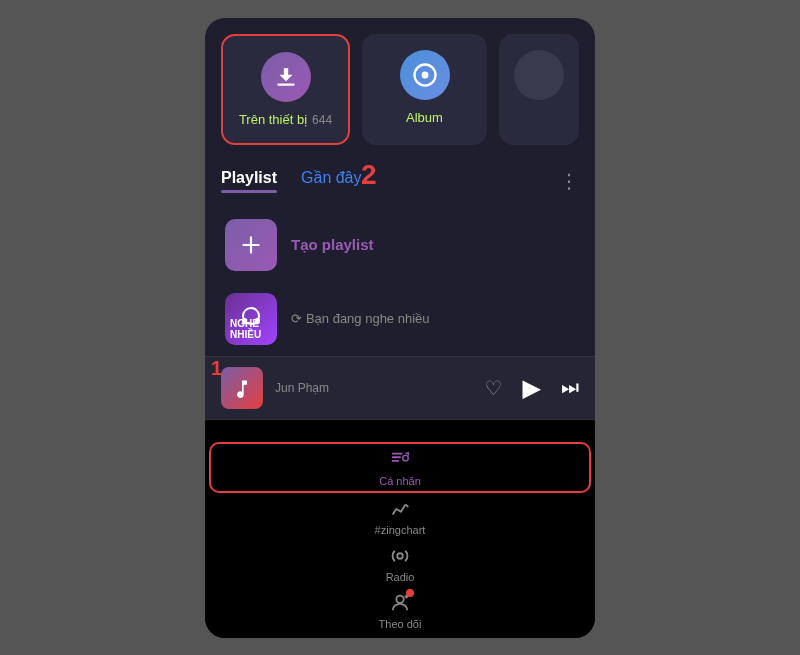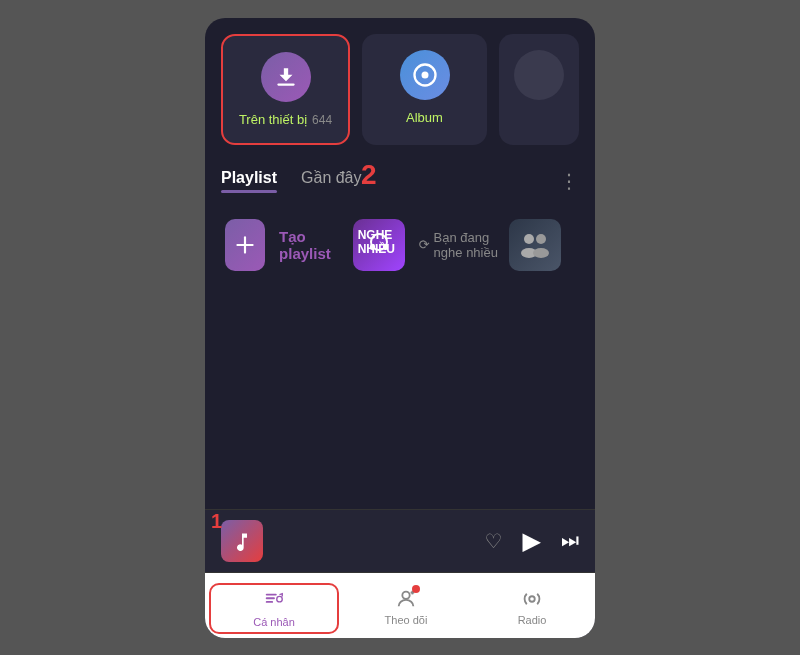--- a/index.html
+++ b/index.html
@@ -106,41 +106,42 @@
       content: '';
       position: absolute;
       bottom: 0;
       left: 0;
       right: 0;
       height: 2.5px;
       background: #7b5ea7;
       border-radius: 2px;
     }
     .tab-item.inactive {
-      color: #a3a3a3;
+      color: #3b82f6;
     }
     .tab-more {
       color: #888;
       font-size: 20px;
       cursor: pointer;
     }
     
     .annotation-2 {
       position: absolute;
       color: #e53e3e;
       font-size: 28px;
       font-weight: 900;
       pointer-events: none;
       top: 168px;
       left: 280px;
       z-index: 10;
     }
     
     .playlist-section {
       display: flex;
+      flex-direction: column;
       gap: 2px;
     }
     .create-playlist-item {
       display: flex;
       align-items: center;
       gap: 14px;
       padding: 10px 4px;
     }
     .create-icon-box {
       width: 52px;
@@ -176,24 +177,24 @@
       height: 100%;
       background: linear-gradient(135deg, #6a3093, #a044ff);
       display: flex;
       flex-direction: column;
       align-items: center;
       justify-content: center;
       position: relative;
     }
     .thumb-4u-text {
       color: #fff;
-      font-size: 12px;
+      font-size: 10px;
       font-weight: 700;
       position: absolute;
-      bottom: 15px;
+      bottom: 5px;
       left: 5px;
     }
     .thumb-dreamy {
       width: 100%;
       height: 100%;
       background: linear-gradient(135deg, #2d3748, #4a5568);
       display: flex;
       align-items: center;
       justify-content: center;
     }
@@ -263,24 +264,25 @@
       font-size: 24px;
       cursor: pointer;
     }
     .np-next {
       color: #ffffff;
       font-size: 20px;
       cursor: pointer;
     }
     
     .bottom-nav {
-      background: #ffffff;
+      background: #000000;
       border-top: 1px solid #333;
       display: flex;
-      padding: 10px 0 4px;
+      padding: 22px 0 4px;
+      flex-direction: column;
     }
     .nav-item {
       flex: 1;
       display: flex;
       flex-direction: column;
       align-items: center;
       gap: 3px;
       cursor: pointer;
       padding: 4px 0;
     }
@@ -422,20 +424,21 @@
 
     <div class="now-playing">
       <div class="np-thumb" style="position:relative;">
 
         <span style="position:absolute; top:-10px; left:-10px; color:#e53e3e; font-size:20px; font-weight:900; z-index:5;">1</span>
         <svg width="20" height="20" viewBox="0 0 24 24" fill="white">
           <path d="M12 3v13.55A4 4 0 1014 20V8h4V3h-6z"></path>
         </svg>
       </div>
       <div class="np-info">
+        <div class="np-artist">Jun Phạm</div>
       </div>
       <div class="np-controls">
         <span class="np-heart">♡</span>
         <span class="np-play">▶</span>
         <span class="np-next">⏭</span>
       </div>
     </div>
 
     <div class="bottom-nav">
 
@@ -446,40 +449,49 @@
             <rect x="3" y="8" width="10" height="2" rx="1"></rect>
             <rect x="3" y="12" width="8" height="2" rx="1"></rect>
             <circle cx="18" cy="10" r="3" stroke="#9b59b6" stroke-width="1.5" fill="none"></circle>
             <path d="M21 7V4l-3 1" stroke="#9b59b6" stroke-width="1.5" fill="none"></path>
           </svg>
         </div>
         <span class="nav-label active-label">Cá nhân</span>
       </div>
 
 
+      <div class="nav-item">
+        <div class="nav-icon">
+          <svg width="22" height="22" viewBox="0 0 24 24" stroke="#888" stroke-width="2" fill="none">
+            <polyline points="4,18 8,12 13,15 18,7"></polyline>
+            <polyline points="18,7 21,10"></polyline>
+          </svg>
+        </div>
+        <span class="nav-label">#zingchart</span>
+      </div>
+
+      <div class="nav-item">
+        <div class="nav-icon">
+          <svg width="22" height="22" viewBox="0 0 24 24" stroke="#888" stroke-width="2" fill="none">
+            <circle cx="12" cy="12" r="3"></circle>
+            <path d="M6.3 6.3a8 8 0 000 11.4"></path>
+            <path d="M17.7 6.3a8 8 0 010 11.4"></path>
+          </svg>
+        </div>
+        <span class="nav-label">Radio</span>
+      </div>
 
       <div class="nav-item">
         <div class="nav-icon nav-badge">
           <svg width="22" height="22" viewBox="0 0 24 24" stroke="#888" stroke-width="2" fill="none">
             <circle cx="12" cy="8" r="4"></circle>
             <path d="M4 20c0-4 3.6-7 8-7s8 3 8 7"></path>
             <line x1="19" y1="3" x2="19" y2="7"></line>
             <line x1="17" y1="5" x2="21" y2="5"></line>
           </svg>
           <div class="badge-dot"></div>
         </div>
         <span class="nav-label">Theo dõi</span>
       </div>
-
-      <div class="nav-item">
-        <div class="nav-icon">
-          <svg width="22" height="22" viewBox="0 0 24 24" stroke="#888" stroke-width="2" fill="none">
-            <circle cx="12" cy="12" r="3"></circle>
-            <path d="M6.3 6.3a8 8 0 000 11.4"></path>
-            <path d="M17.7 6.3a8 8 0 010 11.4"></path>
-          </svg>
-        </div>
-        <span class="nav-label">Radio</span>
-      </div>
     </div>
 
   </div>
 </div>
 
 </body></html>

